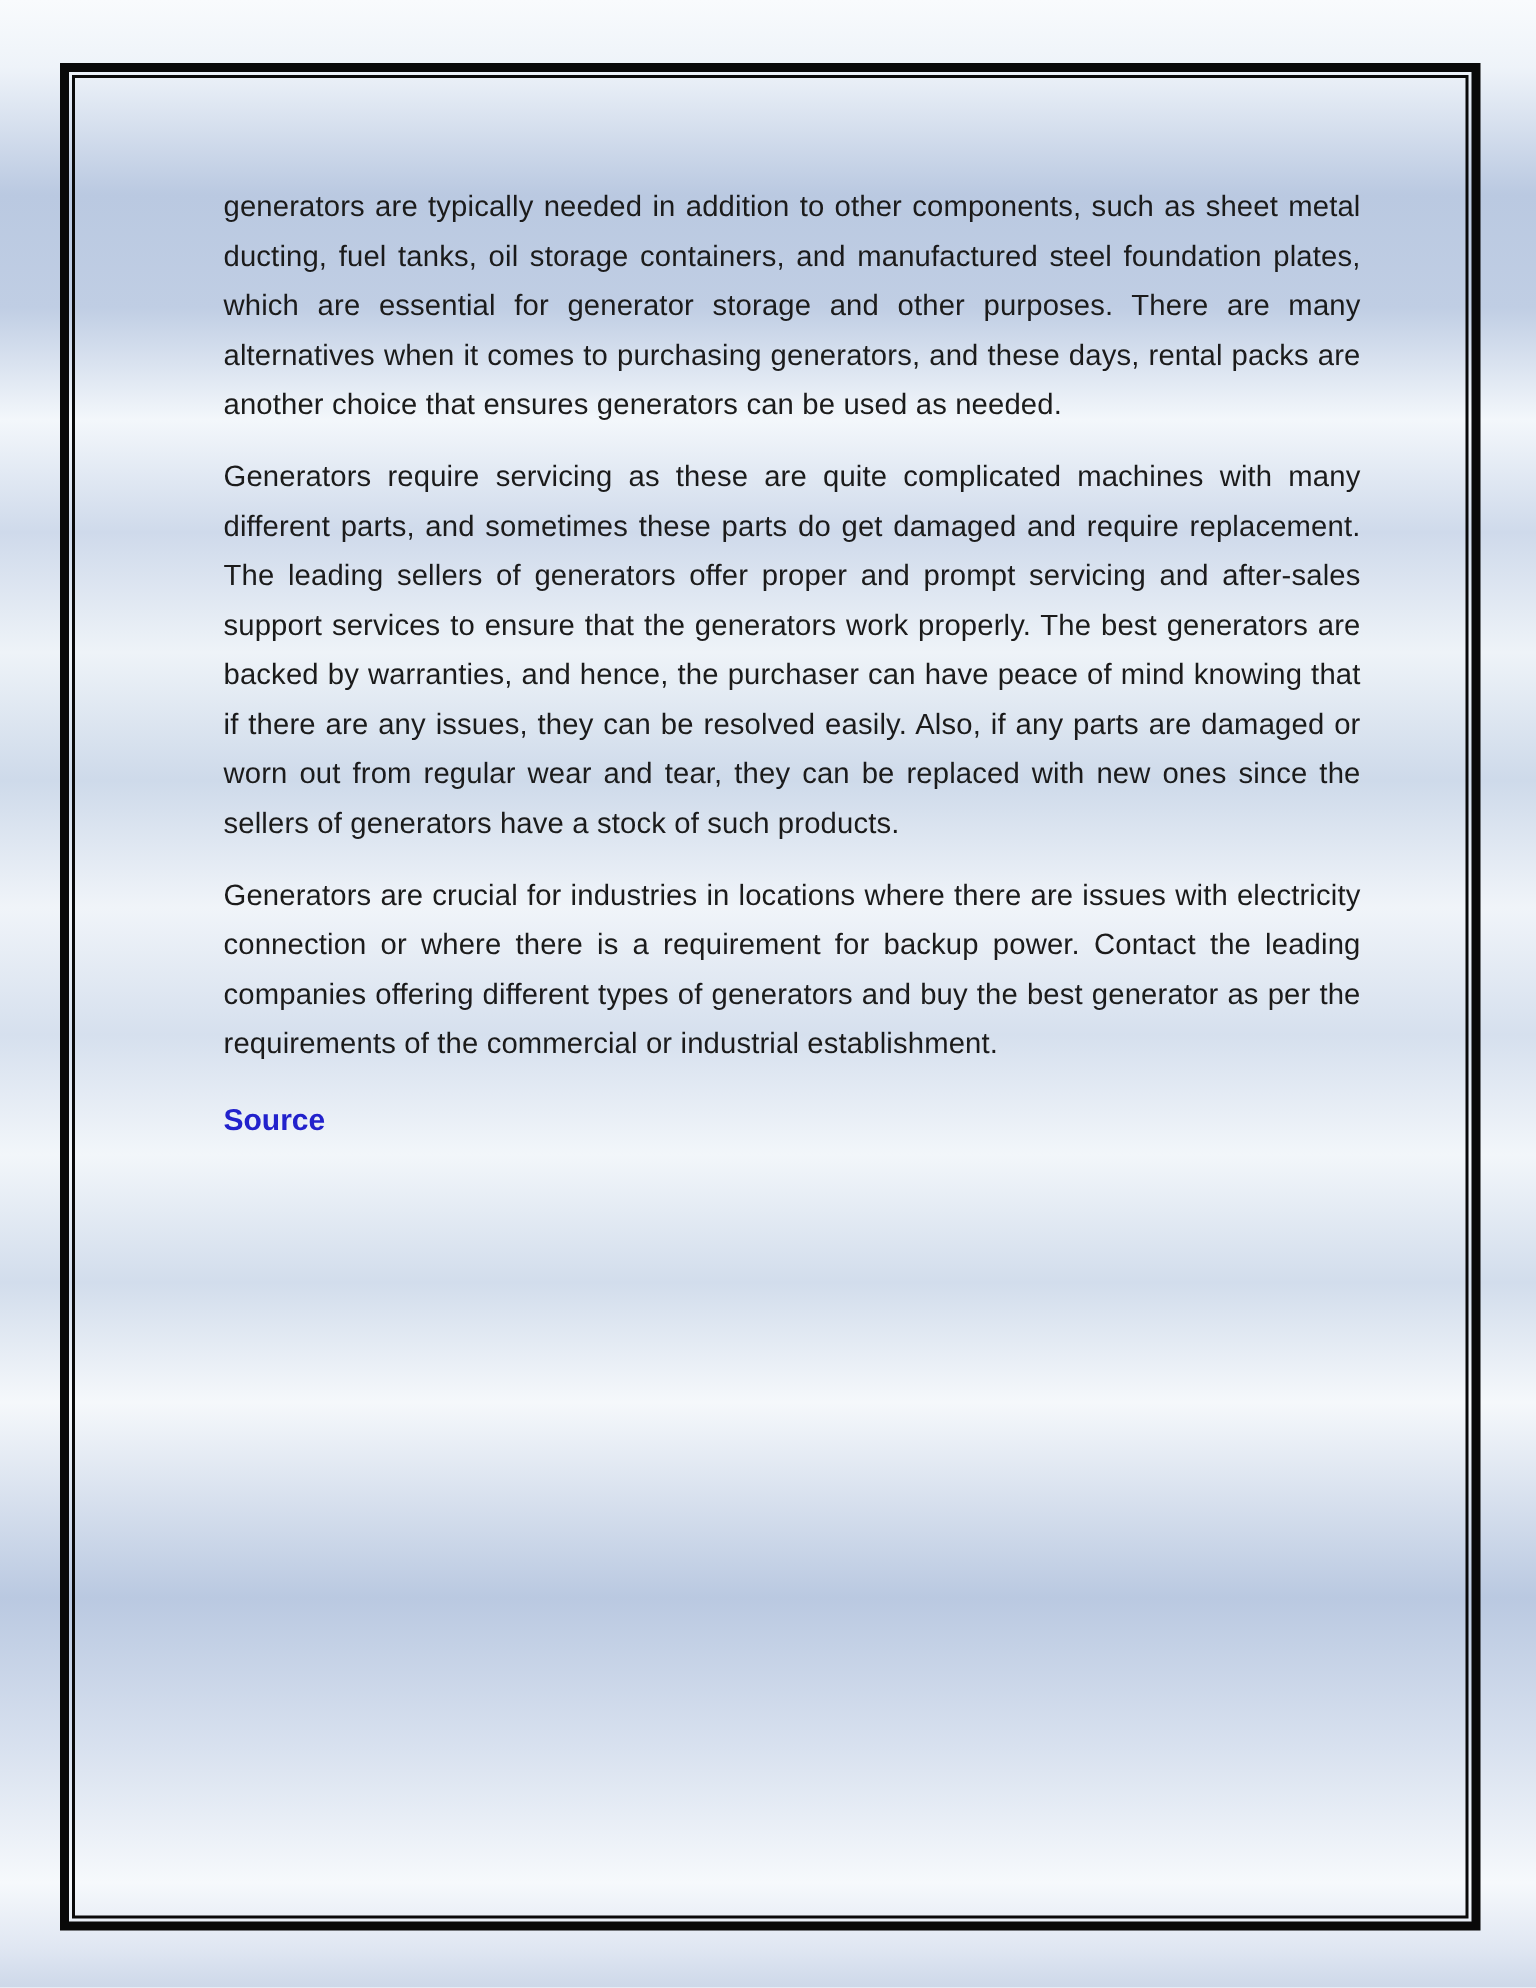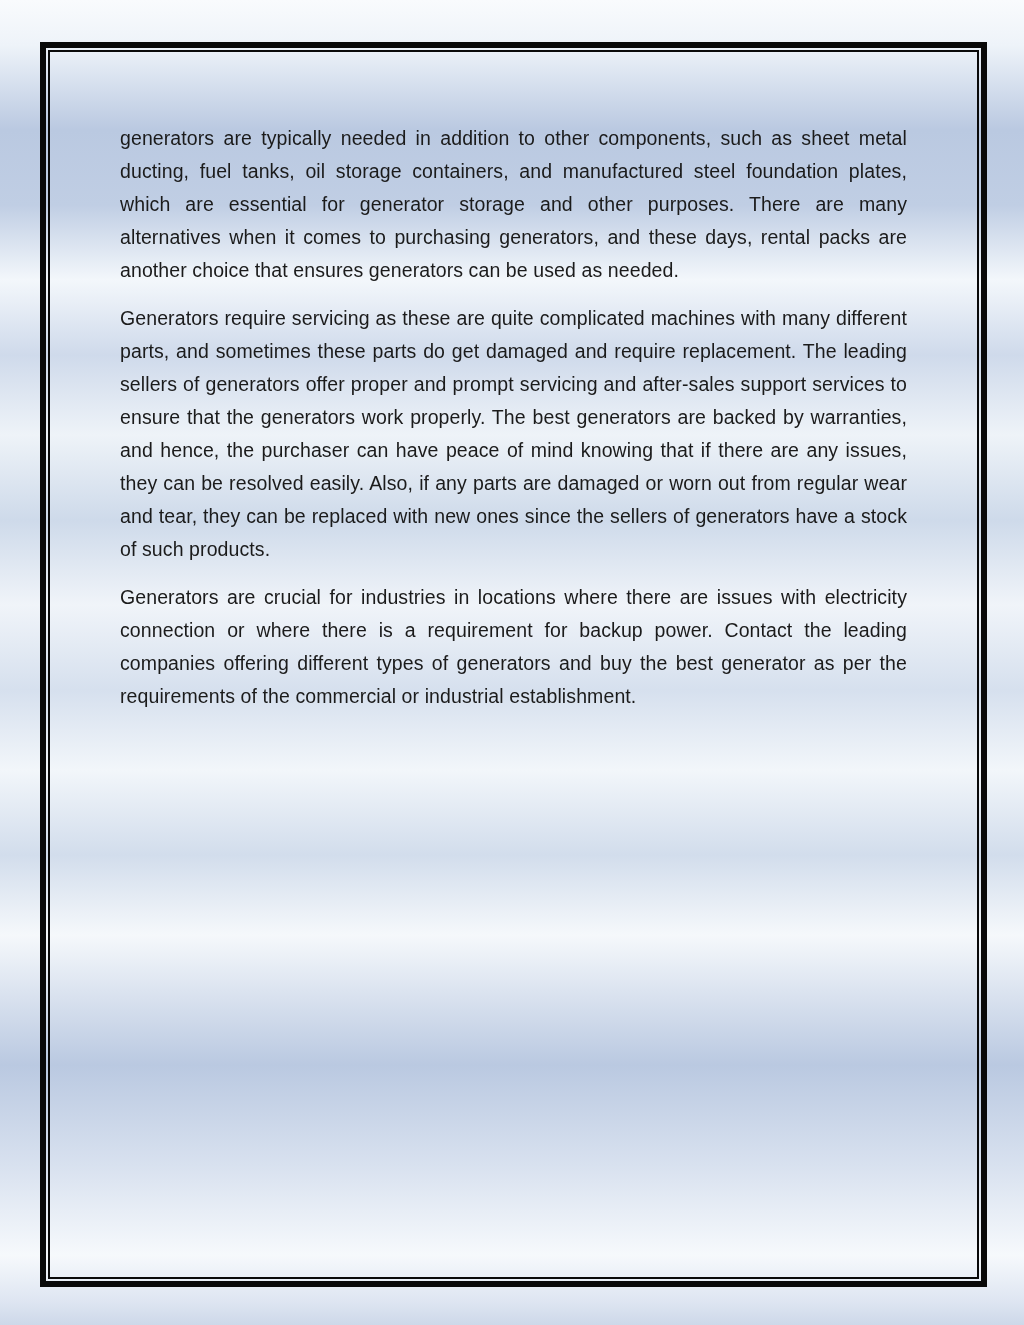--- a/index.html
+++ b/index.html
@@ -45,21 +45,21 @@
     height: 1245px;
     box-sizing: border-box;
     border: 6px solid #090909;
     background: transparent;
   }
   .page-inner {
     position: absolute;
     inset: 2px;
     box-sizing: border-box;
     border: 2px solid #0a0a0a;
-    padding: 70px 70px 0 70px;
+    padding: 70px 70px 0 99px;
   }
   .body-text p {
     margin: 0 0 15px 0;
     font-size: 19.5px;
     line-height: 33px;
     color: #1b1b1b;
     text-align: justify;
     letter-spacing: 0.1px;
   }
   .source-row {
@@ -79,15 +79,18 @@
 <body>
 
 <div class="canvas">
   <div class="page">
     <div class="page-inner">
       <div class="body-text">
         <p>generators are typically needed in addition to other components, such as sheet metal ducting, fuel tanks, oil storage containers, and manufactured steel foundation plates, which are essential for generator storage and other purposes. There are many alternatives when it comes to purchasing generators, and these days, rental packs are another choice that ensures generators can be used as needed.</p>
         <p>Generators require servicing as these are quite complicated machines with many different parts, and sometimes these parts do get damaged and require replacement. The leading sellers of generators offer proper and prompt servicing and after-sales support services to ensure that the generators work properly. The best generators are backed by warranties, and hence, the purchaser can have peace of mind knowing that if there are any issues, they can be resolved easily. Also, if any parts are damaged or worn out from regular wear and tear, they can be replaced with new ones since the sellers of generators have a stock of such products.</p>
         <p>Generators are crucial for industries in locations where there are issues with electricity connection or where there is a requirement for backup power. Contact the leading companies offering different types of generators and buy the best generator as per the requirements of the commercial or industrial establishment.</p>
       </div>
+      <div class="source-row">
+        <a class="source-link">Source</a>
+      </div>
     </div>
   </div>
 </div>
 
 </body></html>

